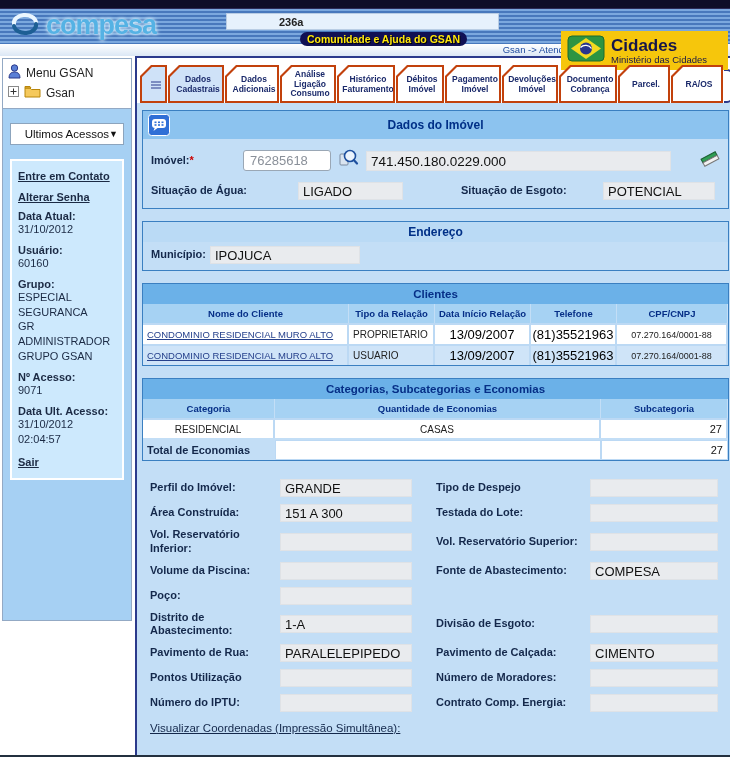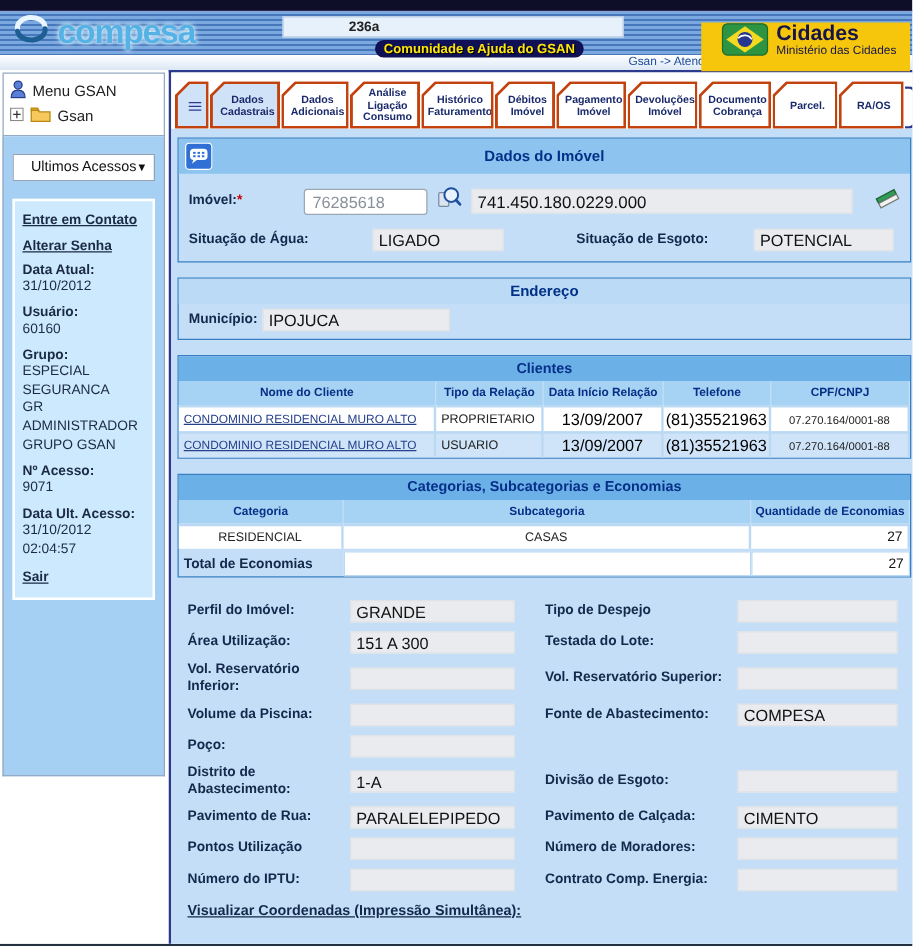--- a/index.html
+++ b/index.html
@@ -13,22 +13,22 @@
     background:repeating-linear-gradient(180deg,#7ba8de 0 2px,#4878bc 2px 4px); }
   .logo { position:absolute; left:8px; top:1px; display:flex; align-items:center; gap:4px; }
   .logo-text { font-size:27px; font-weight:bold; color:#55b2e4; letter-spacing:-1px;
     text-shadow:0 0 3px #eaf6ff,0 0 5px #bfe4f6; }
   .sess-input { position:absolute; left:226px; top:4px; width:273px; height:17px;
     background:#e6f1fc; border:1px solid #b9cde4; font-family:"Liberation Sans",sans-serif;
     font-size:11px; font-weight:bold; color:#222; padding-left:52px; }
   .help-link { position:absolute; left:300px; top:23px; background:#101054; color:#ffe60a;
     font-size:10.5px; font-weight:bold; padding:0 7px; border-radius:7px; line-height:14px;
     text-shadow:1px 1px 0 #000; cursor:pointer; }
-  .gov { position:absolute; right:2px; top:9px; width:167px; height:39px; background:#f6c60c;
-    display:flex; gap:6px; padding-left:16px; }
+  .gov { position:absolute; right:2px; top:22px; width:167px; height:39px; background:#f6c60c;
+    display:flex; align-items:center; gap:6px; padding-left:6px; }
   .gov-title { font-size:17px; font-weight:bold; color:#15154a; line-height:17px; }
   .gov-sub { font-size:9.5px; color:#15154a; }
   .crumb { height:12px; background:linear-gradient(#ffffff,#dbe7f5); text-align:right;
     font-size:9.5px; line-height:12px; color:#1d4a9e; padding-right:6px; }
 
   
   .cols { display:flex; height:701px; }
 
   
   .sidebar { width:136px; background:#fff; padding:2px 3px 0 2px; }
@@ -64,21 +64,21 @@
   .sec-head { height:28px; background:#8cc3ef; position:relative; display:flex; align-items:center;
     justify-content:center; font-weight:bold; color:#003087; font-size:12px; }
   .sec-head .bubble { position:absolute; left:5px; top:3px; cursor:pointer; }
   .sec-head--plain { height:20px; background:#badaf5; }
 
   .lbl { font-weight:bold; color:#14284b; font-size:11px; line-height:1.25; }
   .gbox { background:#e9ebee; border:1px solid #dfe2e6; height:18px; font-size:13px; color:#111;
     padding:0 4px; line-height:17px; overflow:hidden; white-space:nowrap; }
 
   .row-imovel { display:flex; align-items:center; padding:9px 8px 5px 8px; gap:5px; }
-  .imv-input { width:99px; height:21px; border:1px solid #9aa7b5; border-radius:3px; background:#fff;
+  .imv-input { width:88px; height:21px; border:1px solid #9aa7b5; border-radius:3px; background:#fff;
     font-family:"Liberation Sans",sans-serif; font-size:13px; color:#8a9099; padding:0 6px; }
   .imv-code { width:305px; height:20px; line-height:19px; font-size:13.5px; }
   .row-sit { display:flex; align-items:center; padding:4px 8px 8px 8px; }
   .row-sit .lbl1 { width:147px; } .row-sit .box1 { width:105px; }
   .row-sit .lbl2 { width:142px; margin-left:58px; } .row-sit .box2 { width:112px; }
 
   .addr-bar { background:#fff; height:19px; font-size:11.5px; color:#111; text-align:center;
     line-height:19px; overflow:hidden; white-space:nowrap; }
   .row-mun { display:flex; align-items:center; padding:4px 8px 6px 8px; gap:4px; }
   .row-mun .gbox { width:150px; }
@@ -106,21 +106,21 @@
   .tot-label { font-size:11px; font-weight:bold; color:#14284b; padding:4px 4px; }
   .tot-box { background:#fff; border:1px solid #bcd9f4; min-height:20px; display:flex;
     align-items:center; }
   .tot-val { justify-content:flex-end; font-size:11px; color:#111; padding-right:4px; }
 
   .details { padding:5px 8px 0 8px; }
   .drow { display:grid; grid-template-columns:126px 152px 150px 1fr; column-gap:4px;
     align-items:center; margin-bottom:5px; min-height:20px; }
   .drow .gbox { width:132px; }
   .drow .gbox.rt { width:128px; }
-  .vlink { font-size:11.5px; font-weight:bold; color:#14284b; text-decoration:underline;
+  .vlink { font-size:11.5px; font-weight:normal; color:#14284b; text-decoration:underline;
     margin:3px 0 6px 0; cursor:pointer; display:inline-block; }
 </style>
 </head>
 <body>
 
 <div id="app">
 
   <div class="topbar"></div>
   <div class="stripes">
     <div class="logo">
@@ -347,22 +347,22 @@
             <div class="td td-data">13/09/2007</div>
             <div class="td td-tel">(81)35521963</div>
             <div class="td td-cpf">07.270.164/0001-88</div>
           </div>
         </div>
 
         <div class="section">
           <div class="tbl-title">Categorias, Subcategorias e Economias</div>
           <div class="thead cat-grid">
             <div class="th">Categoria</div>
+            <div class="th">Quantidade de Economias</div>
             <div class="th">Subcategoria</div>
-            <div class="th">Quantidade de Economias</div>
           </div>
           <div class="trow cat-grid cat-row">
             <div class="td td-cat">RESIDENCIAL</div>
             <div class="td td-sub">CASAS</div>
             <div class="td td-qtd">27</div>
           </div>
           <div class="tot-row">
             <div class="tot-label">Total de Economias</div>
             <div class="tot-box"></div>
             <div class="tot-box tot-val">27</div>
@@ -370,21 +370,21 @@
         </div>
 
         <div class="details">
           <div class="drow">
             <span class="lbl">Perfil do Imóvel:</span>
             <span class="gbox">GRANDE</span>
             <span class="lbl">Tipo de Despejo</span>
             <span class="gbox rt"></span>
           </div>
           <div class="drow">
-            <span class="lbl">Área Utilização:</span>
+            <span class="lbl">Área Construída:</span>
             <span class="gbox">151 A 300</span>
             <span class="lbl">Testada do Lote:</span>
             <span class="gbox rt"></span>
           </div>
           <div class="drow">
             <span class="lbl">Vol. Reservatório Inferior:</span>
             <span class="gbox"></span>
             <span class="lbl">Vol. Reservatório Superior:</span>
             <span class="gbox rt"></span>
           </div>

